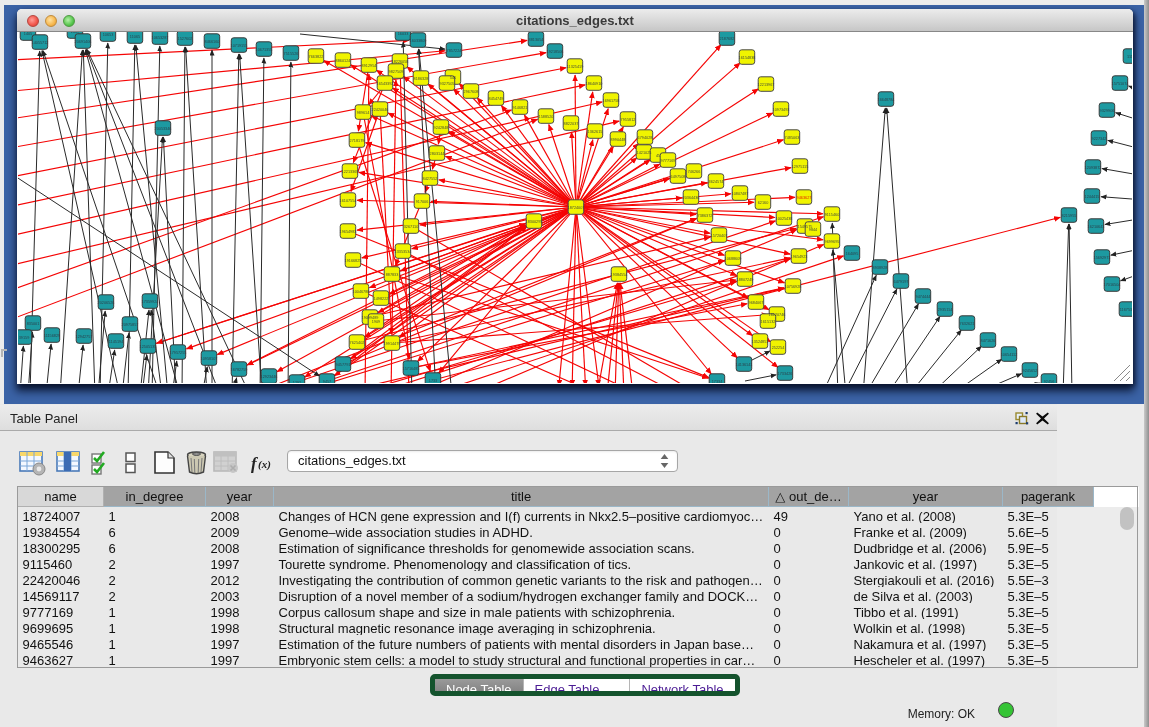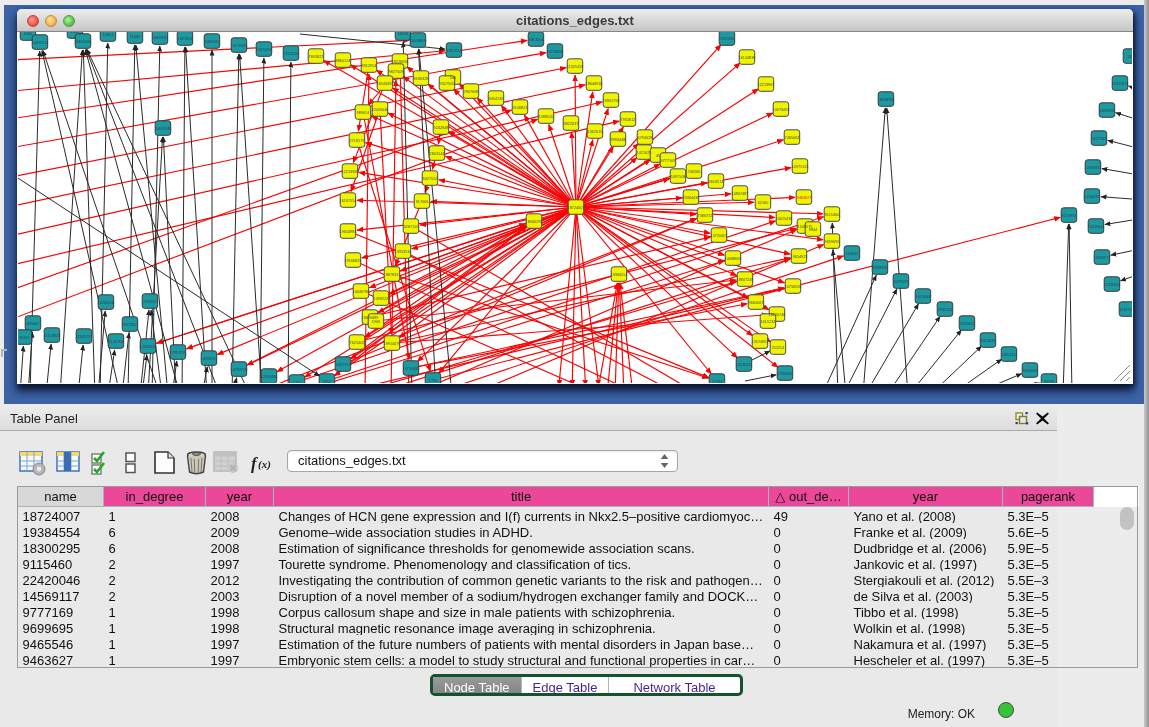--- a/index.html
+++ b/index.html
@@ -6,26 +6,26 @@
 #gwin { position:absolute; left:17px; top:9px; width:1116px; height:375px; border-radius:5px 5px 0 0; background:#fff; box-shadow:0 6px 9px 1px rgba(6,14,38,.85), 2px 2px 4px rgba(6,14,38,.6); }
 #titlebar { position:absolute; left:0; top:0; width:100%; height:23px; border-radius:5px 5px 0 0; background:linear-gradient(#ececec,#d2d2d2 70%,#c6c6c6); border-bottom:1px solid #888; }
 #titlebar .t { text-align:center; font-size:13px; font-weight:bold; color:#3a3a3a; line-height:23px; }
 .tl { position:absolute; top:6px; width:12px; height:12px; border-radius:50%; }
 #canvas { position:absolute; left:1px; top:23px; width:1114px; height:351px; background:#fff; overflow:hidden; }
 #tpanel { position:absolute; left:0; top:404px; width:1057px; height:323px; background:#e9e9e9; }
 #tphead { position:absolute; left:0; top:1px; width:100%; height:26px; background:linear-gradient(#ececec,#dedede); border-bottom:1px solid #aaa; }
 #tphead .t { position:absolute; left:10px; top:6px; font-size:13px; color:#222; }
 #combo { position:absolute; left:287px; top:46px; width:391px; height:22px; background:#fff; border:1px solid #a6a6a6; border-radius:4px; font-size:13px; color:#111; line-height:20px; padding-left:10px; box-shadow:inset 0 1px 2px rgba(0,0,0,.08); }
 table.grid { position:absolute; left:17px; top:82px; border-collapse:collapse; table-layout:fixed; width:1121px; font-size:13px; }
-table.grid th { background:#ec4899; font-weight:normal; color:#111; height:20px; border:1px solid #9bb7c8; border-top:1px solid #8899a4; padding:0; font-size:13px; }
+table.grid th { background:#a3a3a3; font-weight:normal; color:#111; height:20px; border:1px solid #9bb7c8; border-top:1px solid #8899a4; padding:0; font-size:13px; }
 table.grid th.namecol { background:#d8d8d8; border:1px solid #b0b0b0;text-align:center; }
 table.grid td { height:13px; padding:3px 0 0 5px; line-height:13px; color:#111; white-space:nowrap; overflow:hidden; border:none; font-size:13px; }
-.tabs { position:absolute; left:430px; top:270px; height:22px; display:flex; border:3px solid #14532d; border-radius:5px; overflow:hidden; background:#fff; }
+.tabs { position:absolute; left:430px; top:270px; height:22px; display:flex; border:5px solid #14532d; border-radius:5px; overflow:hidden; background:#fff; }
 .tabs div { padding:0 11px; line-height:21px; font-size:13px; color:#4c1d95; border-left:1px solid #b5b5b5; }
-.tabs div:last-child { padding:0 24px; }
+.tabs div:last-child { padding:0 11px;margin-left:19px; }
 .tabs div:first-child { border-left:none; background:linear-gradient(#9a9a9a,#858585); color:#fff; }
 #memory { position:absolute; right:82px; top:303px; font-size:12px; color:#222; }
 #memdot { position:absolute; right:43px; top:298px; width:16px; height:16px; border-radius:50%; background:#35c435; border:1.5px solid #4a4a4a; }
 #rightstrip { position:absolute; left:1144px; top:0; width:5px; height:727px; background:linear-gradient(90deg,#c9c9c9,#8f8f8f); }
 </style></head><body>
 <div id="desktop"></div>
 <div style="position:absolute;left:1px;top:349px;width:6px;height:8px;border-left:2px solid #b5b5b5;border-top:2px solid #b5b5b5"></div>
 <div id="rightstrip"></div>
 <div id="gwin">
   <div id="titlebar">
@@ -679,39 +679,39 @@
           <td>0</td>
           <td>Jankovic et al. (1997)</td>
           <td>5.3E–5</td>
         </tr>
    <tr>
           <td>22420046</td>
           <td>2</td>
           <td>2012</td>
           <td>Investigating the contribution of common genetic variants to the risk and pathogen…</td>
           <td>0</td>
-          <td>Stergiakouli et al. (2012)</td>
+          <td>Stergiakouli et al. (2016)</td>
           <td>5.5E–3</td>
         </tr>
    <tr>
           <td>14569117</td>
           <td>2</td>
           <td>2003</td>
           <td>Disruption of a novel member of a sodium/hydrogen exchanger family and DOCK…</td>
           <td>0</td>
           <td>de Silva et al. (2003)</td>
           <td>5.3E–5</td>
         </tr>
    <tr>
           <td>9777169</td>
           <td>1</td>
           <td>1998</td>
           <td>Corpus callosum shape and size in male patients with schizophrenia.</td>
           <td>0</td>
-          <td>Tibbo et al. (1998)</td>
+          <td>Tibbo et al. (1991)</td>
           <td>5.3E–5</td>
         </tr>
    <tr>
           <td>9699695</td>
           <td>1</td>
           <td>1998</td>
           <td>Structural magnetic resonance image averaging in schizophrenia.</td>
           <td>0</td>
           <td>Wolkin et al. (1998)</td>
           <td>5.3E–5</td>

